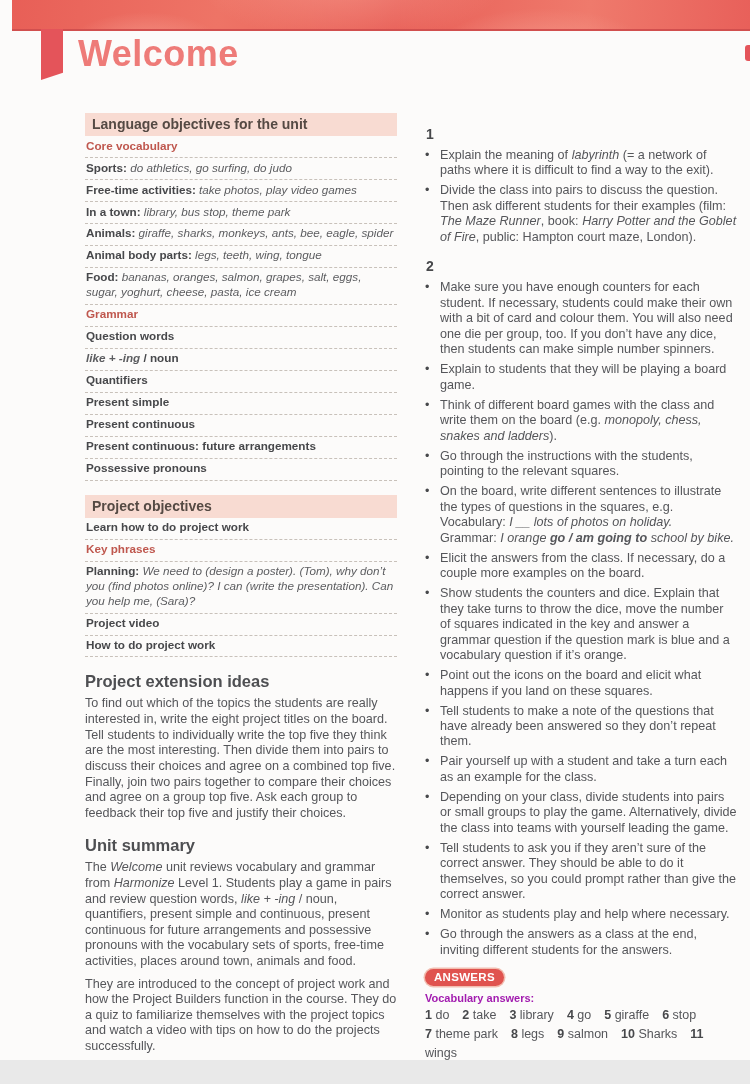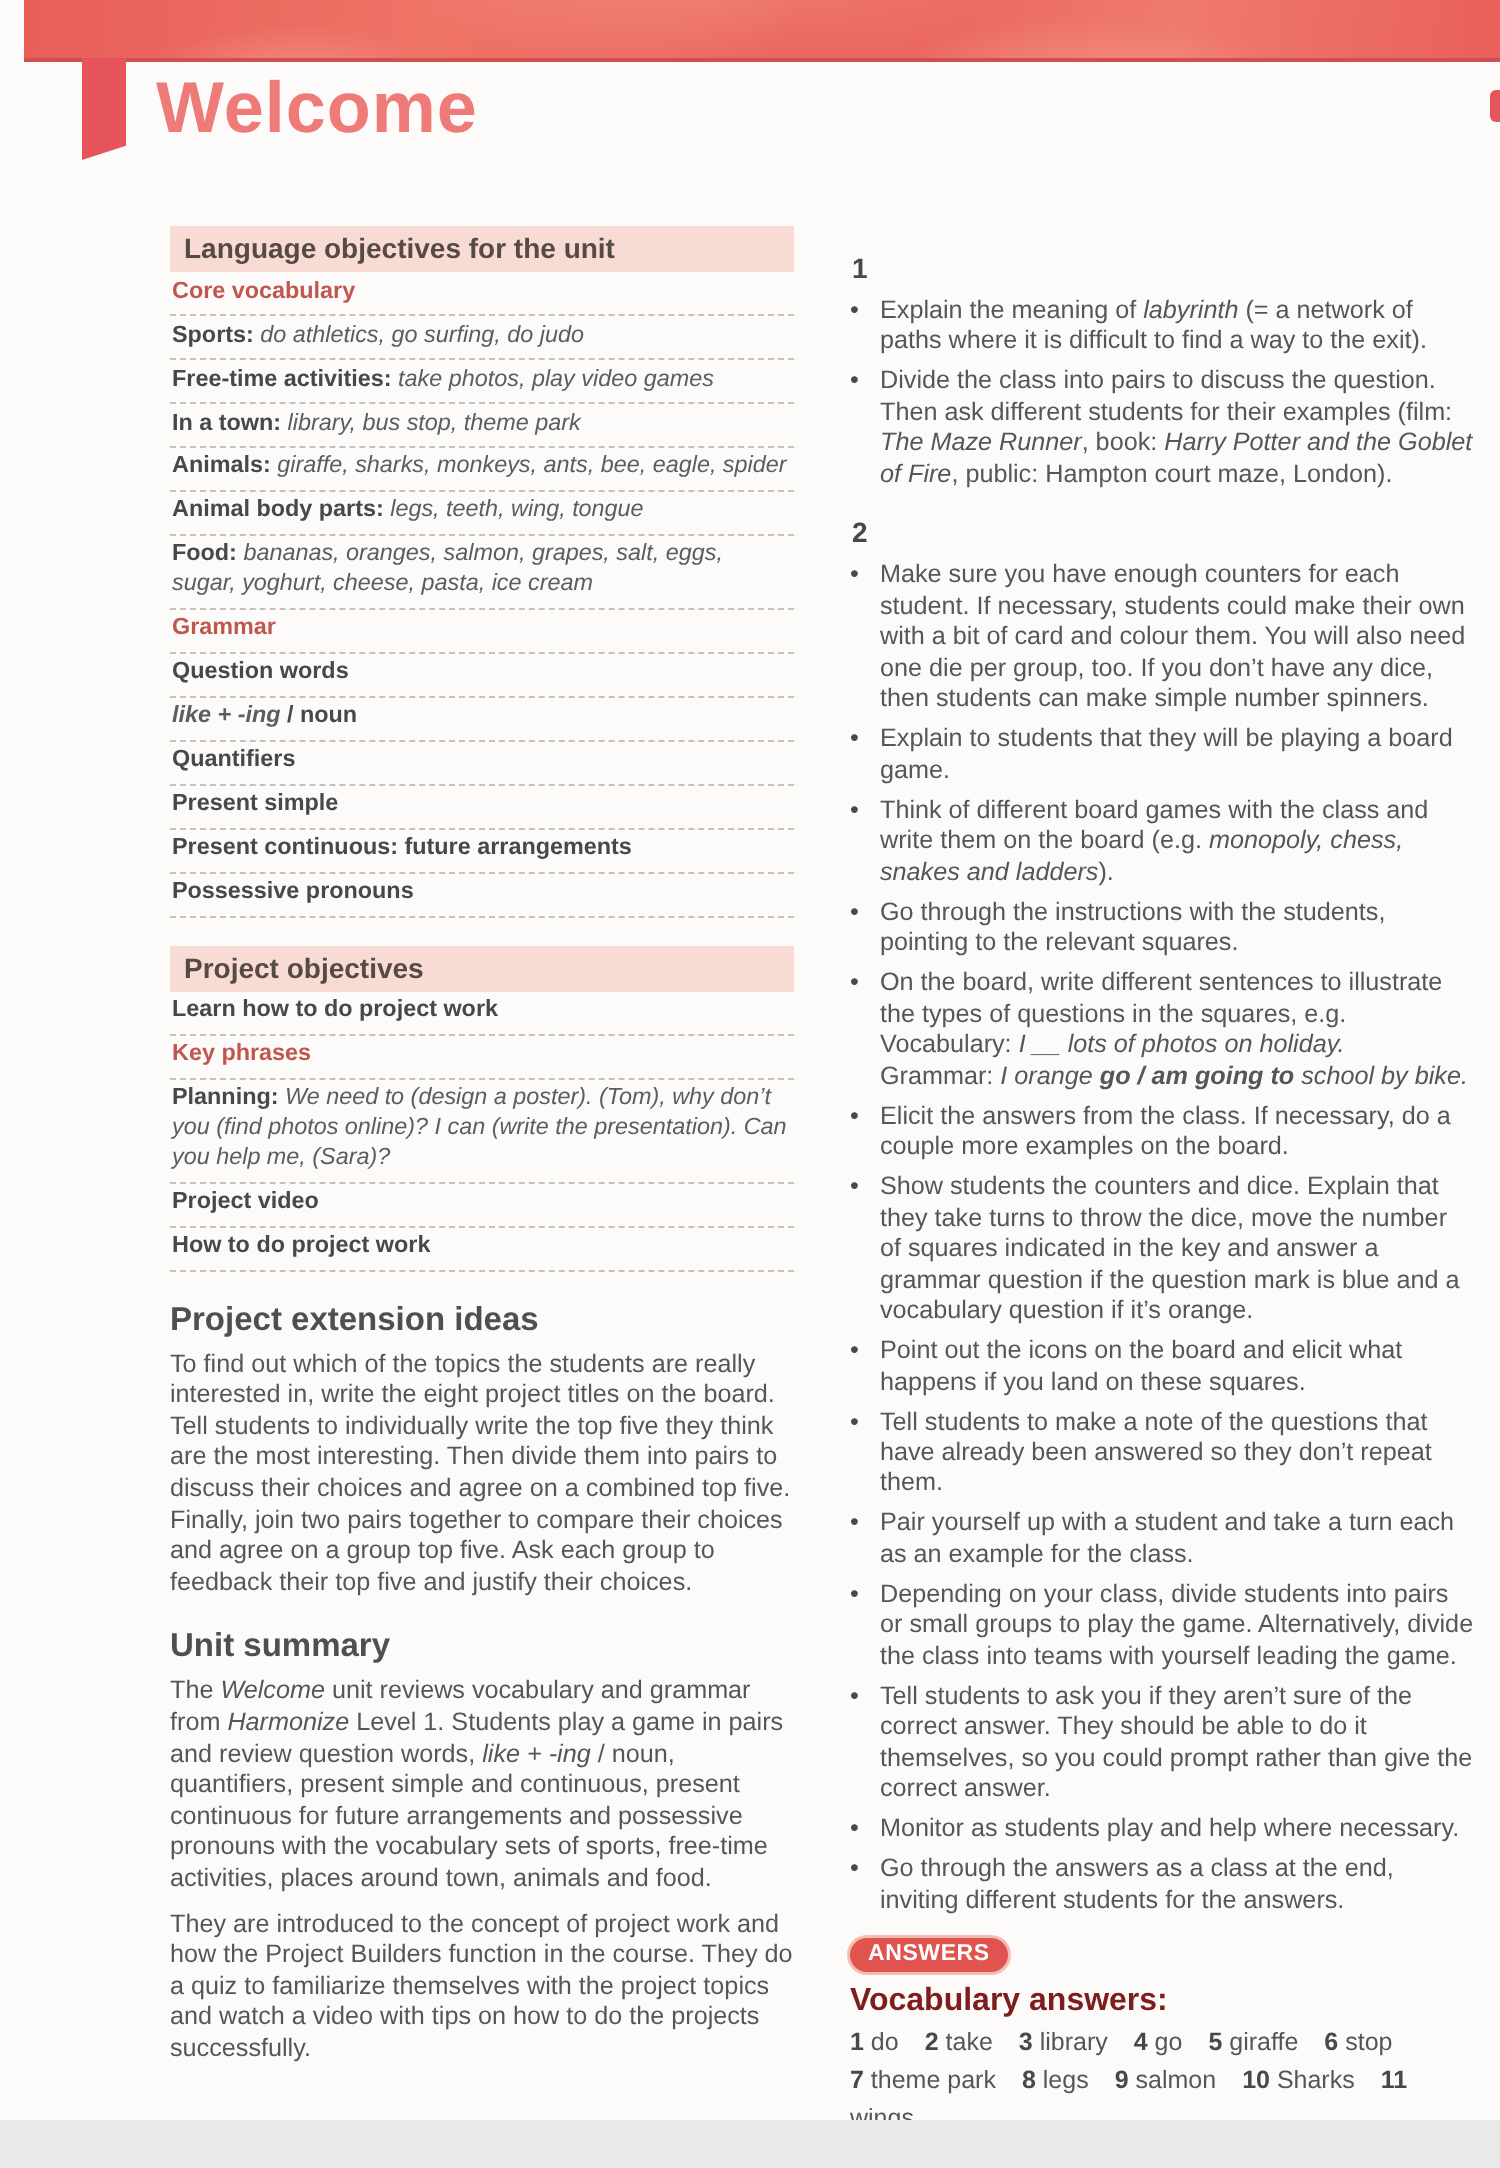--- a/index.html
+++ b/index.html
@@ -39,21 +39,21 @@
   .sec-num{font-weight:bold;font-size:14px;color:#47484b;margin:13px 0 6px 1px;}
   .bullet{display:flex;font-size:12.6px;line-height:1.23;margin:0 0 4.5px;}
   .bullet .dot{flex:none;width:15px;color:#47484b;}
   .bullet .btext{flex:1;}
   .bullet .i{font-style:italic;}
   .bullet .b{font-weight:bold;}
   
   .answers{margin-top:9px;}
   .badge{display:inline-block;background:#e0534f;color:#fff;font-weight:bold;font-size:11.5px;
         padding:2px 9px 3px;border-radius:9px;box-shadow:0 0 0 1.5px #f2beb1;letter-spacing:.3px;}
-  .ans-label{font-weight:bold;font-size:16px;color:#7f1d1d;margin:6px 0 2px;
+  .ans-label{font-weight:bold;font-size:11px;color:#a21caf;margin:6px 0 2px;
         font-family:"Liberation Sans","DejaVu Sans",sans-serif;}
   .ans-line{font-size:12.5px;line-height:1.5;color:#55565a;}
   .ans-item{margin-right:13px;}
   .ans-item strong{color:#47484b;}
   
   .footer{position:absolute;left:27px;top:1108px;font-weight:bold;font-size:12.5px;color:#3e4152;}
   .footer .ptext{margin-left:35px;}
 </style>
 </head>
 <body>
@@ -75,20 +75,21 @@
           <div class="row"><span class="b">Free-time activities: </span><span class="i">take photos, play video games</span></div>
           <div class="row"><span class="b">In a town: </span><span class="i">library, bus stop, theme park</span></div>
           <div class="row"><span class="b">Animals: </span><span class="i">giraffe, sharks, monkeys, ants, bee, eagle, spider</span></div>
           <div class="row"><span class="b">Animal body parts: </span><span class="i">legs, teeth, wing, tongue</span></div>
           <div class="row"><span class="b">Food: </span><span class="i">bananas, oranges, salmon, grapes, salt, eggs, sugar, yoghurt, cheese, pasta, ice cream</span></div>
           <div class="row red"><span class="b">Grammar</span></div>
           <div class="row"><span class="b">Question words</span></div>
           <div class="row"><span class="b i">like + -ing</span><span class="b"> / noun</span></div>
           <div class="row"><span class="b">Quantifiers</span></div>
           <div class="row"><span class="b">Present simple</span></div>
+          <div class="row"><span class="b">Present continuous</span></div>
           <div class="row"><span class="b">Present continuous: future arrangements</span></div>
           <div class="row"><span class="b">Possessive pronouns</span></div>
         </div>
     </section>
 
     <section class="panel second">
       <div class="panel-head">Project objectives</div>
       <div class="rows">
           <div class="row"><span class="b">Learn how to do project work</span></div>
           <div class="row red"><span class="b">Key phrases</span></div>

